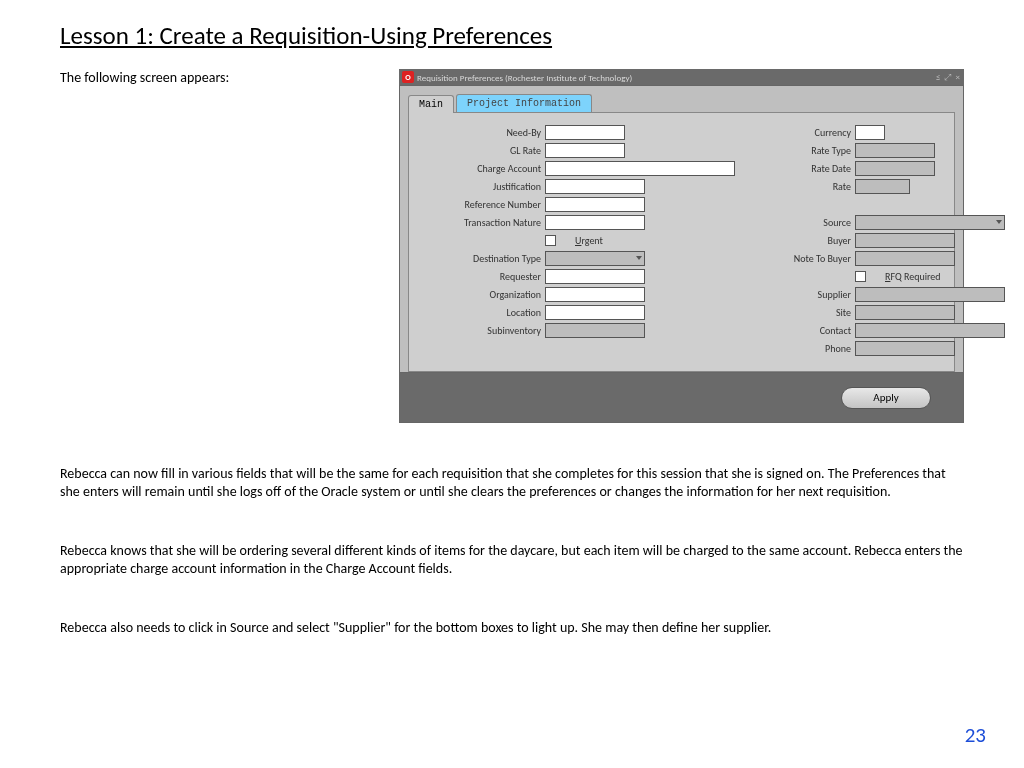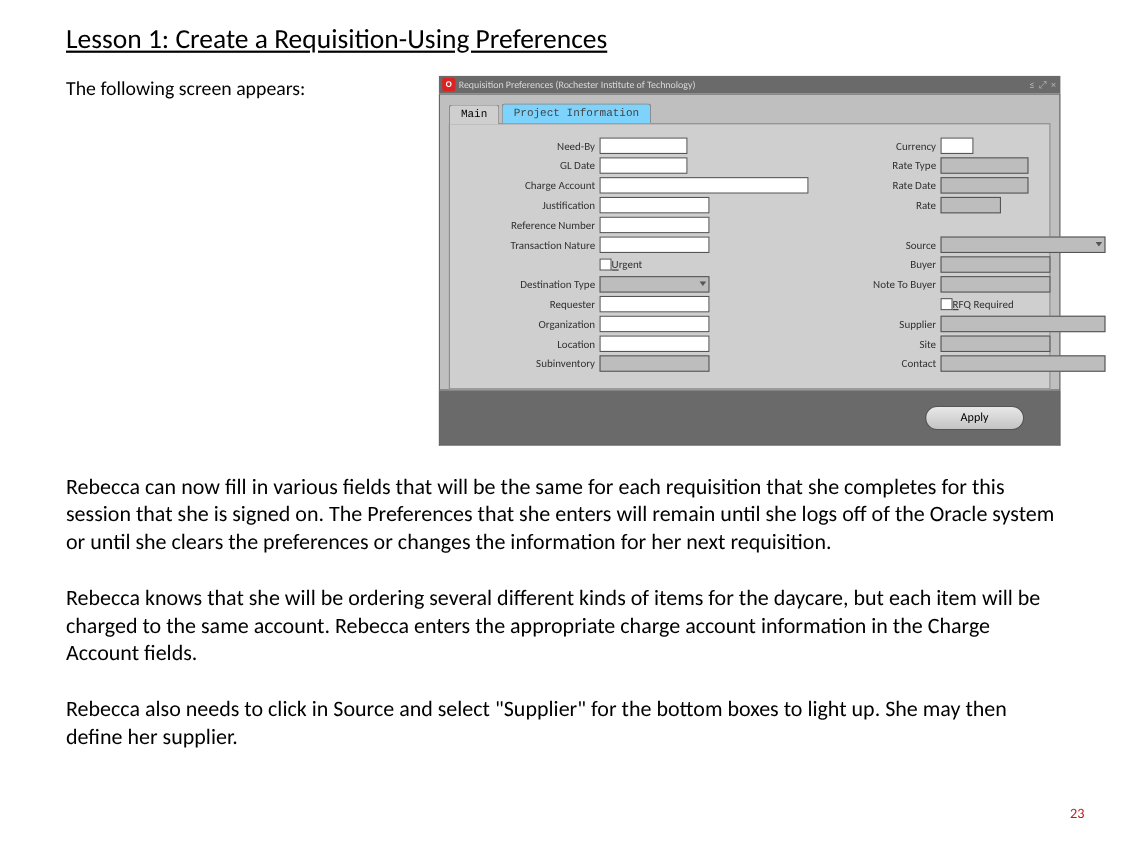--- a/index.html
+++ b/index.html
@@ -10,21 +10,21 @@
     font-family: Calibri, Arial, sans-serif;
     color: #000;
     position: relative;
     padding: 20px 60px 20px 60px;
   }
   .title {
     font-size: 25px;
     text-decoration: underline;
     margin-bottom: 18px;
   }
-  .intro { font-size: 18px; margin-bottom: 8px; }
+  .intro { font-size: 14px; margin-bottom: 8px; }
   .row1 { display: flex; align-items: flex-start; }
   .appwrap {
     margin-left: auto;
     width: 565px;
   }
   .titlebar {
     height: 16px;
     background: #6a6a6a;
     display: flex;
     align-items: center;
@@ -88,21 +88,21 @@
     border: 1px solid #555;
   }
   .finput.gray { background: #bdbdbd; }
   .w100 { width: 100px; }
   .w80 { width: 80px; }
   .w55 { width: 55px; }
   .w30 { width: 30px; }
   .w150 { width: 150px; }
   .w170 { width: 190px; }
   .cbwrap {
-    display: flex; align-items: center; gap: 0;
+    display: flex; align-items: center; gap: 19px;
     font-size: 10px; color: #333;
   }
   .cb {
     width: 11px; height: 11px;
     background: #fff; border: 1px solid #555;
   }
   .dropdown { position: relative; }
   .dropdown::after {
     content: "";
     position: absolute;
@@ -122,27 +122,27 @@
     border-top: none;
   }
   .applybtn {
     width: 90px; height: 22px;
     background: linear-gradient(#e8e8e8,#c4c4c4);
     border: 1px solid #555;
     border-radius: 11px;
     font-size: 11px;
     display: flex; align-items: center; justify-content: center;
   }
-  .para { font-size: 20px; line-height: 1.25; margin-top: 26px; }
+  .para { font-size: 14px; line-height: 1.25; margin-top: 42px; }
   .pagenum {
     position: absolute;
     right: 38px;
     bottom: 20px;
-    color: #b91c1c;
-    font-size: 13px;
+    color: #1d4ed8;
+    font-size: 21px;
   }
   .underline-letter { text-decoration: underline; }
 </style>
 </head>
 <body>
 
 <div class="title">Lesson 1:  Create a Requisition-Using Preferences</div>
 
 <div class="row1">
   <div class="intro">The following screen appears:</div>
@@ -163,21 +163,21 @@
         <div class="tab">Project Information</div>
       </div>
       <div class="formarea">
 
         <div class="col">
           <div class="frow">
               <div class="flabel">Need-By</div>
               <div class="finput w80"></div>
             </div>
           <div class="frow">
-              <div class="flabel">GL Date</div>
+              <div class="flabel">GL Rate</div>
               <div class="finput w80"></div>
             </div>
           <div class="frow">
               <div class="flabel">Charge Account</div>
               <div class="finput w170"></div>
             </div>
           <div class="frow">
               <div class="flabel">Justification</div>
               <div class="finput w100"></div>
             </div>
@@ -259,20 +259,24 @@
               <div class="flabel">Supplier</div>
               <div class="finput gray w150"></div>
             </div>
           <div class="frow">
               <div class="flabel">Site</div>
               <div class="finput gray w100"></div>
             </div>
           <div class="frow">
               <div class="flabel">Contact</div>
               <div class="finput gray w150"></div>
+            </div>
+          <div class="frow">
+              <div class="flabel">Phone</div>
+              <div class="finput gray w100"></div>
             </div>
         </div>
       </div>
     </div>
     <div class="footer">
       <div class="applybtn">Apply</div>
     </div>
   </div>
 </div>
 

